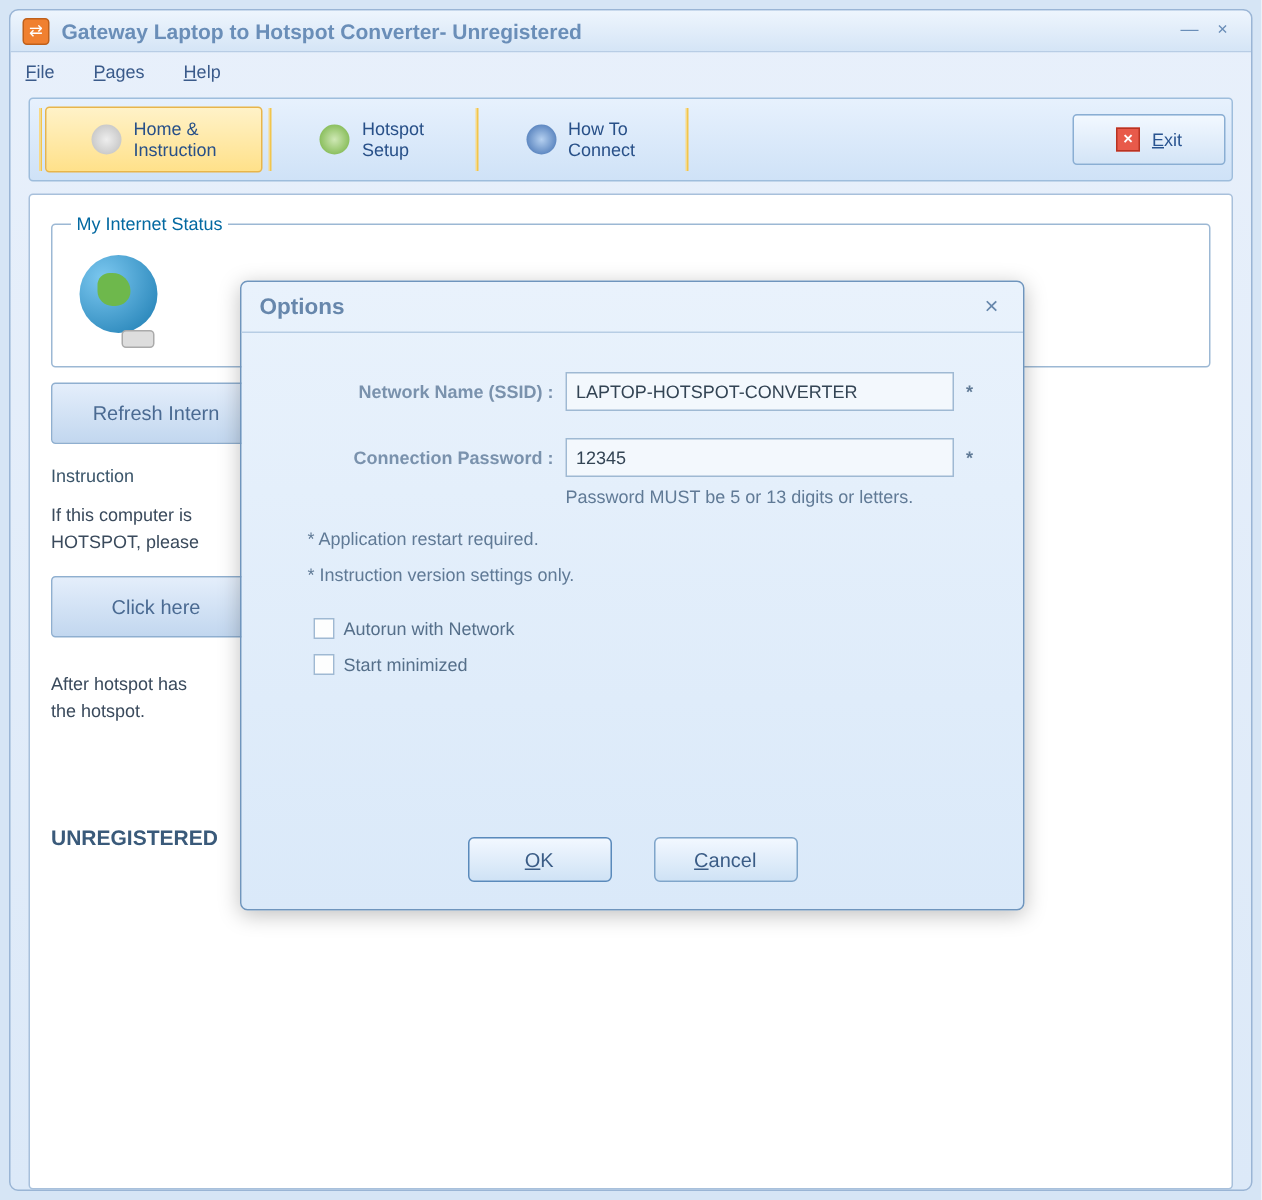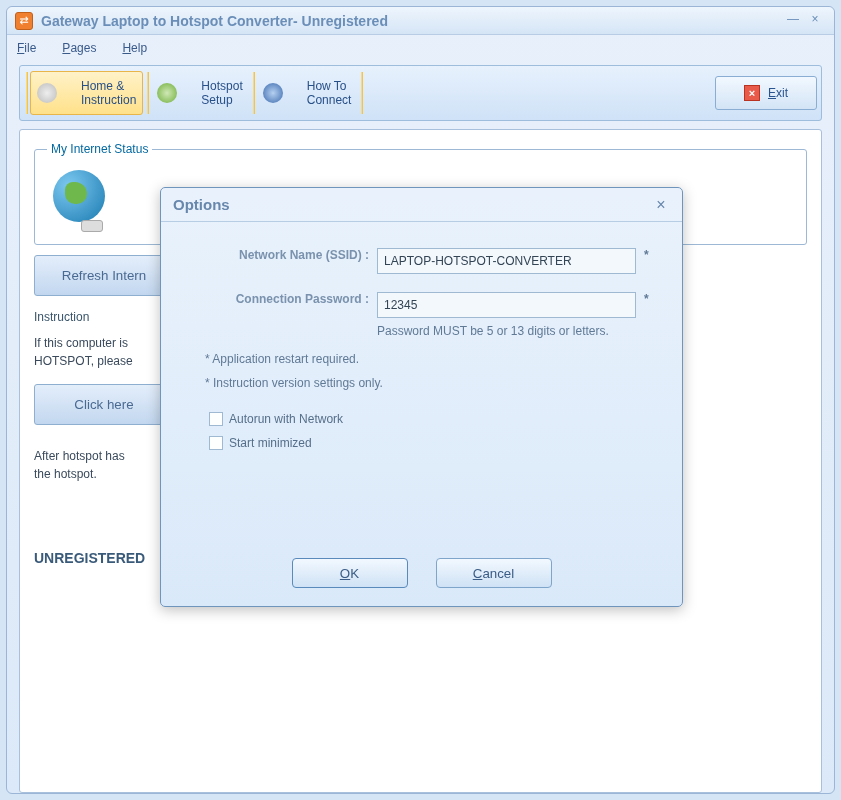--- a/index.html
+++ b/index.html
@@ -22,21 +22,21 @@
 .menubar { height: 26px; display:flex; align-items:center; padding: 0 10px; gap: 26px; color:#3a5a8a;}
 .menubar span { cursor:pointer; }
 .menubar span u { text-decoration: underline; }
 
 .toolbar {
   margin: 4px 12px 8px 12px; height: 56px;
   background: linear-gradient(to bottom, #e7f1fd 0%, #cfe2f7 100%);
   border: 1px solid #9ebddc; border-radius: 3px; display:flex; align-items:center; padding: 4px;
 }
 .tool-btn {
-  display:flex; align-items:center; gap:24px; padding: 6px 6px; height: 44px;
+  display:flex; align-items:center; gap:8px; padding: 6px 30px; height: 44px;
   border-radius: 3px; margin-right: 2px; cursor:pointer; color:#285088;
 }
 .tool-btn .icon { width:20px; height:20px; border-radius:50%; }
 .tool-btn.active { background: linear-gradient(to bottom,#fff2c8,#ffe18a); border:1px solid #e8b54a; }
 .tool-sep { width:0; border-left:1px solid #f8d985; border-right:1px solid #f1c54d; height:42px; margin: 0 2px;}
 .flex1 { flex:1; }
 .exit-btn {
   background: linear-gradient(to bottom,#f2f8ff,#d3e4f6); border:1px solid #8aaed3; border-radius:3px;
   padding: 8px 28px; display:flex; align-items:center; gap:8px; cursor:pointer; color:#295490;
 }
@@ -72,30 +72,30 @@
 .dialog {
   position:absolute; top:187px; left:160px; width:523px; height:420px;
   background: linear-gradient(to bottom,#e9f2fc,#dae9f9);
   border:1px solid #6f95bd; border-radius:5px; box-shadow: 0 3px 14px rgba(0,0,0,0.25);
   display:flex; flex-direction:column;
 }
 .dlg-title { height:34px; display:flex; align-items:center; padding:0 12px; border-bottom:1px solid #b7cde4;}
 .dlg-title .t { color:#6787ac; font-weight:bold; font-size:15px; flex:1;}
 .dlg-title .close{ width:18px;height:18px;color:#6787ac;text-align:center;cursor:pointer;font-size:16px;}
 .dlg-body { flex:1; padding: 26px 24px 12px 24px; color:#567090;}
-.form-row { display:flex; align-items:flex-start; margin-bottom:18px; gap:8px;}
+.form-row { display:flex; align-items:center; margin-bottom:18px; gap:8px;}
 .form-row .lbl { width:184px; text-align:right; color:#7a92ad; font-weight:bold;}
 .form-row input[type=text] { flex:1; height:26px; border:1px solid #9fb9d3; background:#f3f8fd; padding:0 6px; color:#334454; font-size:12px;}
 .form-row .ast { width:14px; color:#607a96; font-weight:bold;}
 .hint { margin-left:192px; margin-top:-12px; margin-bottom:14px; color:#607a96;}
 .note { margin-left:20px; margin-bottom:10px; color:#607a96;}
 .chk-row { margin-left:24px; display:flex; align-items:center; gap:6px; margin-bottom:10px; color:#556f8a;}
 .chk { width:14px;height:14px;border:1px solid #9fb9d3;background:#fdfefe;cursor:pointer;}
 .dlg-btns { display:flex; justify-content:center; gap:28px; padding: 10px 0 18px 0;}
-.dlg-btn { width:116px; height:30px; background:linear-gradient(to bottom,#f2f8ff,#cfe2f5); border:1px solid #7fa5ca; border-radius:4px; color:#3a5c86; cursor:pointer; }
+.dlg-btn { width:96px; height:30px; background:linear-gradient(to bottom,#f2f8ff,#cfe2f5); border:1px solid #7fa5ca; border-radius:4px; color:#3a5c86; cursor:pointer; }
 .dlg-btn.primary { border:1px solid #5a8abb; }
 </style>
 </head>
 <body>
 
 <div class="window">
   <div class="titlebar">
     <div class="app-icon">⇄</div>
     <div class="title">Gateway Laptop to Hotspot Converter- Unregistered</div>
     <div class="win-btn">—</div>

